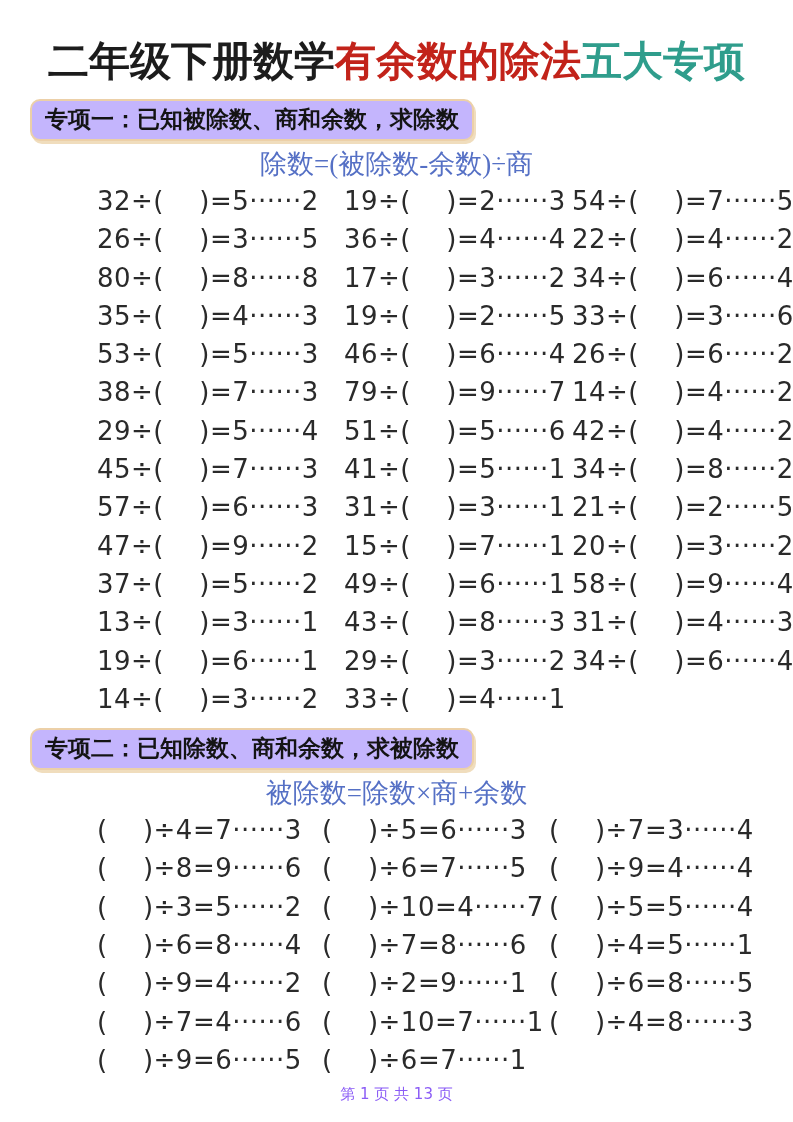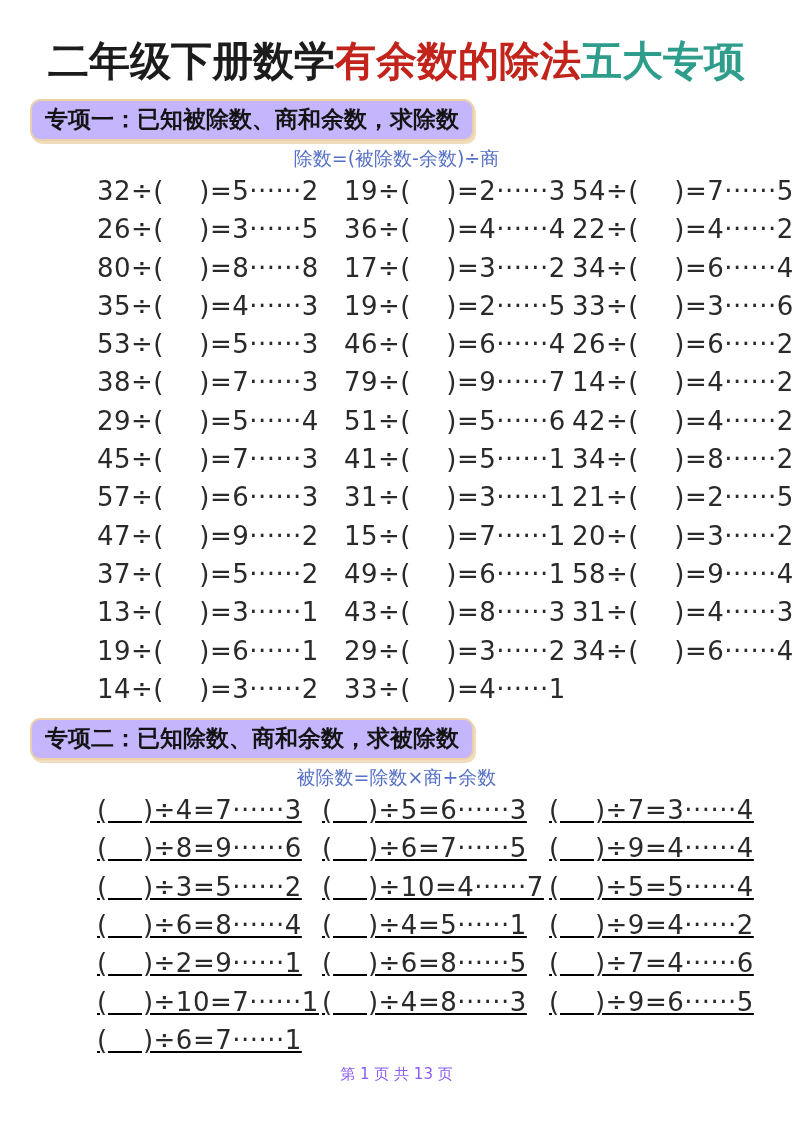--- a/index.html
+++ b/index.html
@@ -34,28 +34,29 @@
     padding: 3px 13px 4px 13px;
     background: #c4b5fd;
     font-size: 23px;
     font-weight: 700;
     color: #141414;
     white-space: nowrap;
   }
   .formula {
     margin-top: 5px;
     text-align: center;
-    font-size: 19px;
+    font-size: 27px;
     font-weight: 500;
     color: #5570c5;
     white-space: nowrap;
+    font-family: Liberation Serif, serif;
   }
   .grid { display: grid; padding-left: 97px; margin-top: 0; }
   .grid1 { grid-template-columns: 247px 228px auto; }
-  .grid2 { grid-template-columns: 225px 227px auto; text-decoration: underline; }
+  .grid2 { grid-template-columns: 225px 227px auto; }
   .cell {
     font-size: 26px;
     color: #2a2a2a;
     line-height: 38.3px;
     height: 38.3px;
     white-space: pre;
     letter-spacing: 0.5px;
   }
   .footer {
     margin-top: 6px;
@@ -132,20 +133,21 @@
       <div class="cell">(　 )÷4=7······3</div>
       <div class="cell">(　 )÷5=6······3</div>
       <div class="cell">(　 )÷7=3······4</div>
       <div class="cell">(　 )÷8=9······6</div>
       <div class="cell">(　 )÷6=7······5</div>
       <div class="cell">(　 )÷9=4······4</div>
       <div class="cell">(　 )÷3=5······2</div>
       <div class="cell">(　 )÷10=4······7</div>
       <div class="cell">(　 )÷5=5······4</div>
       <div class="cell">(　 )÷6=8······4</div>
+      <div class="cell">(　 )÷7=8······6</div>
       <div class="cell">(　 )÷4=5······1</div>
       <div class="cell">(　 )÷9=4······2</div>
       <div class="cell">(　 )÷2=9······1</div>
       <div class="cell">(　 )÷6=8······5</div>
       <div class="cell">(　 )÷7=4······6</div>
       <div class="cell">(　 )÷10=7······1</div>
       <div class="cell">(　 )÷4=8······3</div>
       <div class="cell">(　 )÷9=6······5</div>
       <div class="cell">(　 )÷6=7······1</div>
     </div>

